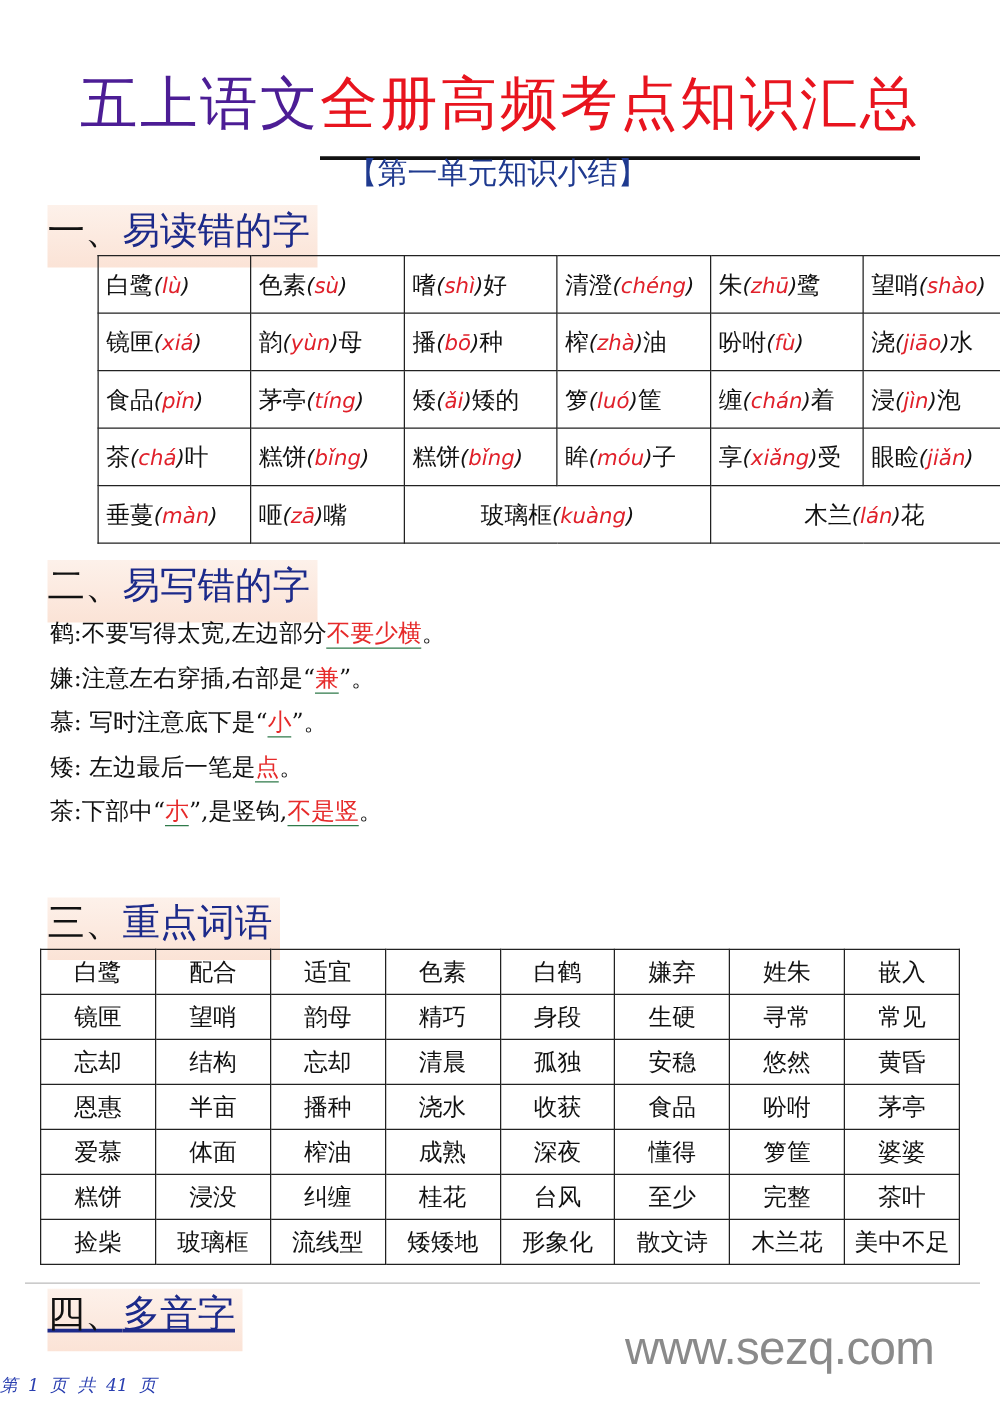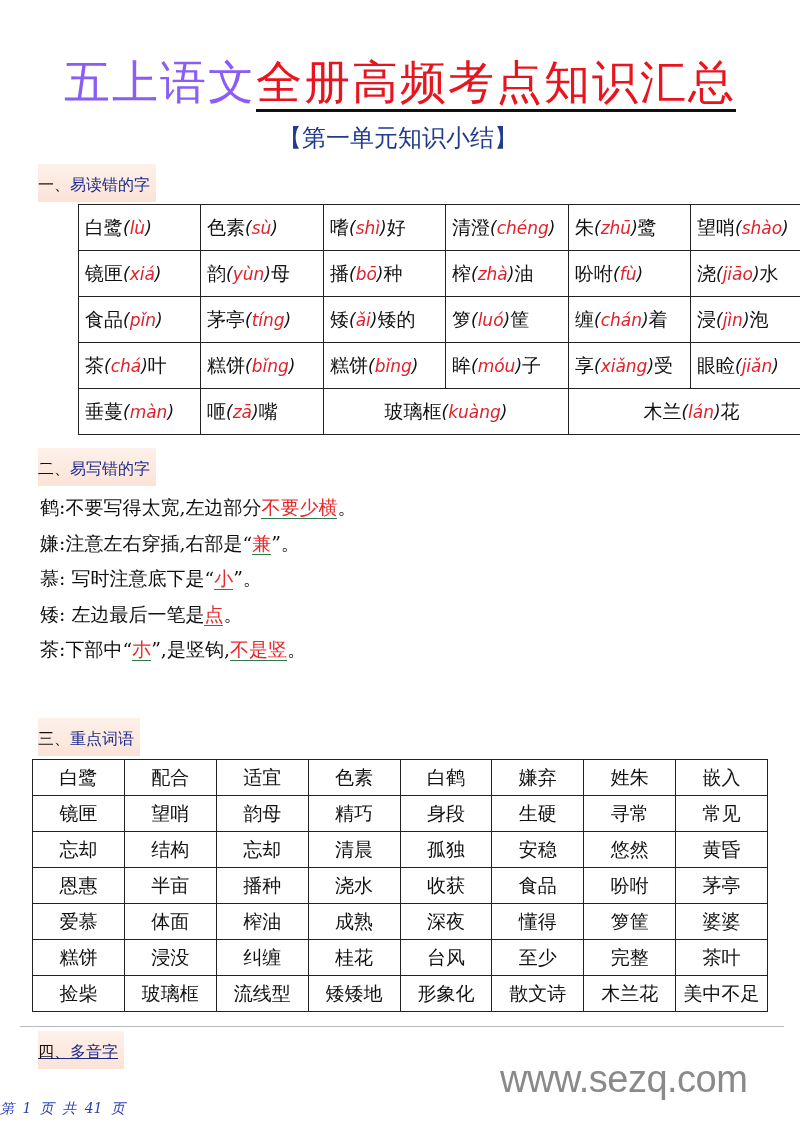--- a/index.html
+++ b/index.html
@@ -1,25 +1,25 @@
 <!DOCTYPE html>
 <html><head>
 <meta charset="utf-8">
 <style>
   html, body { margin:0; padding:0; background:#ffffff; }
   body { width:800px; height:1131px; position:relative; overflow:hidden;
          font-family:"DejaVu Serif","Liberation Serif",serif; color:#111; }
   .title { position:absolute; left:0; top:52px; width:800px; text-align:center;
            font-size:46px; line-height:60px; letter-spacing:2px; white-space:nowrap; }
-  .title .black { color:#8b5cf6; }
-  .title .red { color:#e8141e; border-bottom:3px solid #111; padding-bottom:0px; }
+  .title .black { color:#4c1d95; }
+  .title .red { color:#e8141e; border-bottom:3px solid #111; padding-bottom:16px; }
   .subtitle { position:absolute; left:0; top:120px; width:796px; text-align:center;
               font-size:24px; color:#1f3a8f; line-height:36px; }
-  .sec-head { position:absolute; left:38px; height:38px; padding:0 6px 0 0;
-              background:linear-gradient(#fdf1ea,#fbe3d6); font-size:16px; line-height:42px;
+  .sec-head { position:absolute; left:38px; height:38px; padding:0 6px 12px 0;
+              background:linear-gradient(#fdf1ea,#fbe3d6); font-size:30px; line-height:42px;
               color:#1c2a8a; white-space:nowrap; }
   .sec-head .num { color:#111; }
   table.t1 { position:absolute; left:32px; top:204px; width:736px; border-collapse:collapse;
              table-layout:fixed;margin-left:46px; }
   table.t1 td { border:1.5px solid #222; height:45px; padding:0 0 0 6px; font-size:19px;
                 white-space:nowrap; overflow:hidden; }
   table.t1 td.center { text-align:center; padding:0; }
   .py { color:#e0202a; font-family:"DejaVu Sans","Liberation Sans",sans-serif; font-style:italic;
         font-size:17px; }
   .par { font-family:"DejaVu Sans","Liberation Sans",sans-serif; font-size:17px; font-style:italic; }

